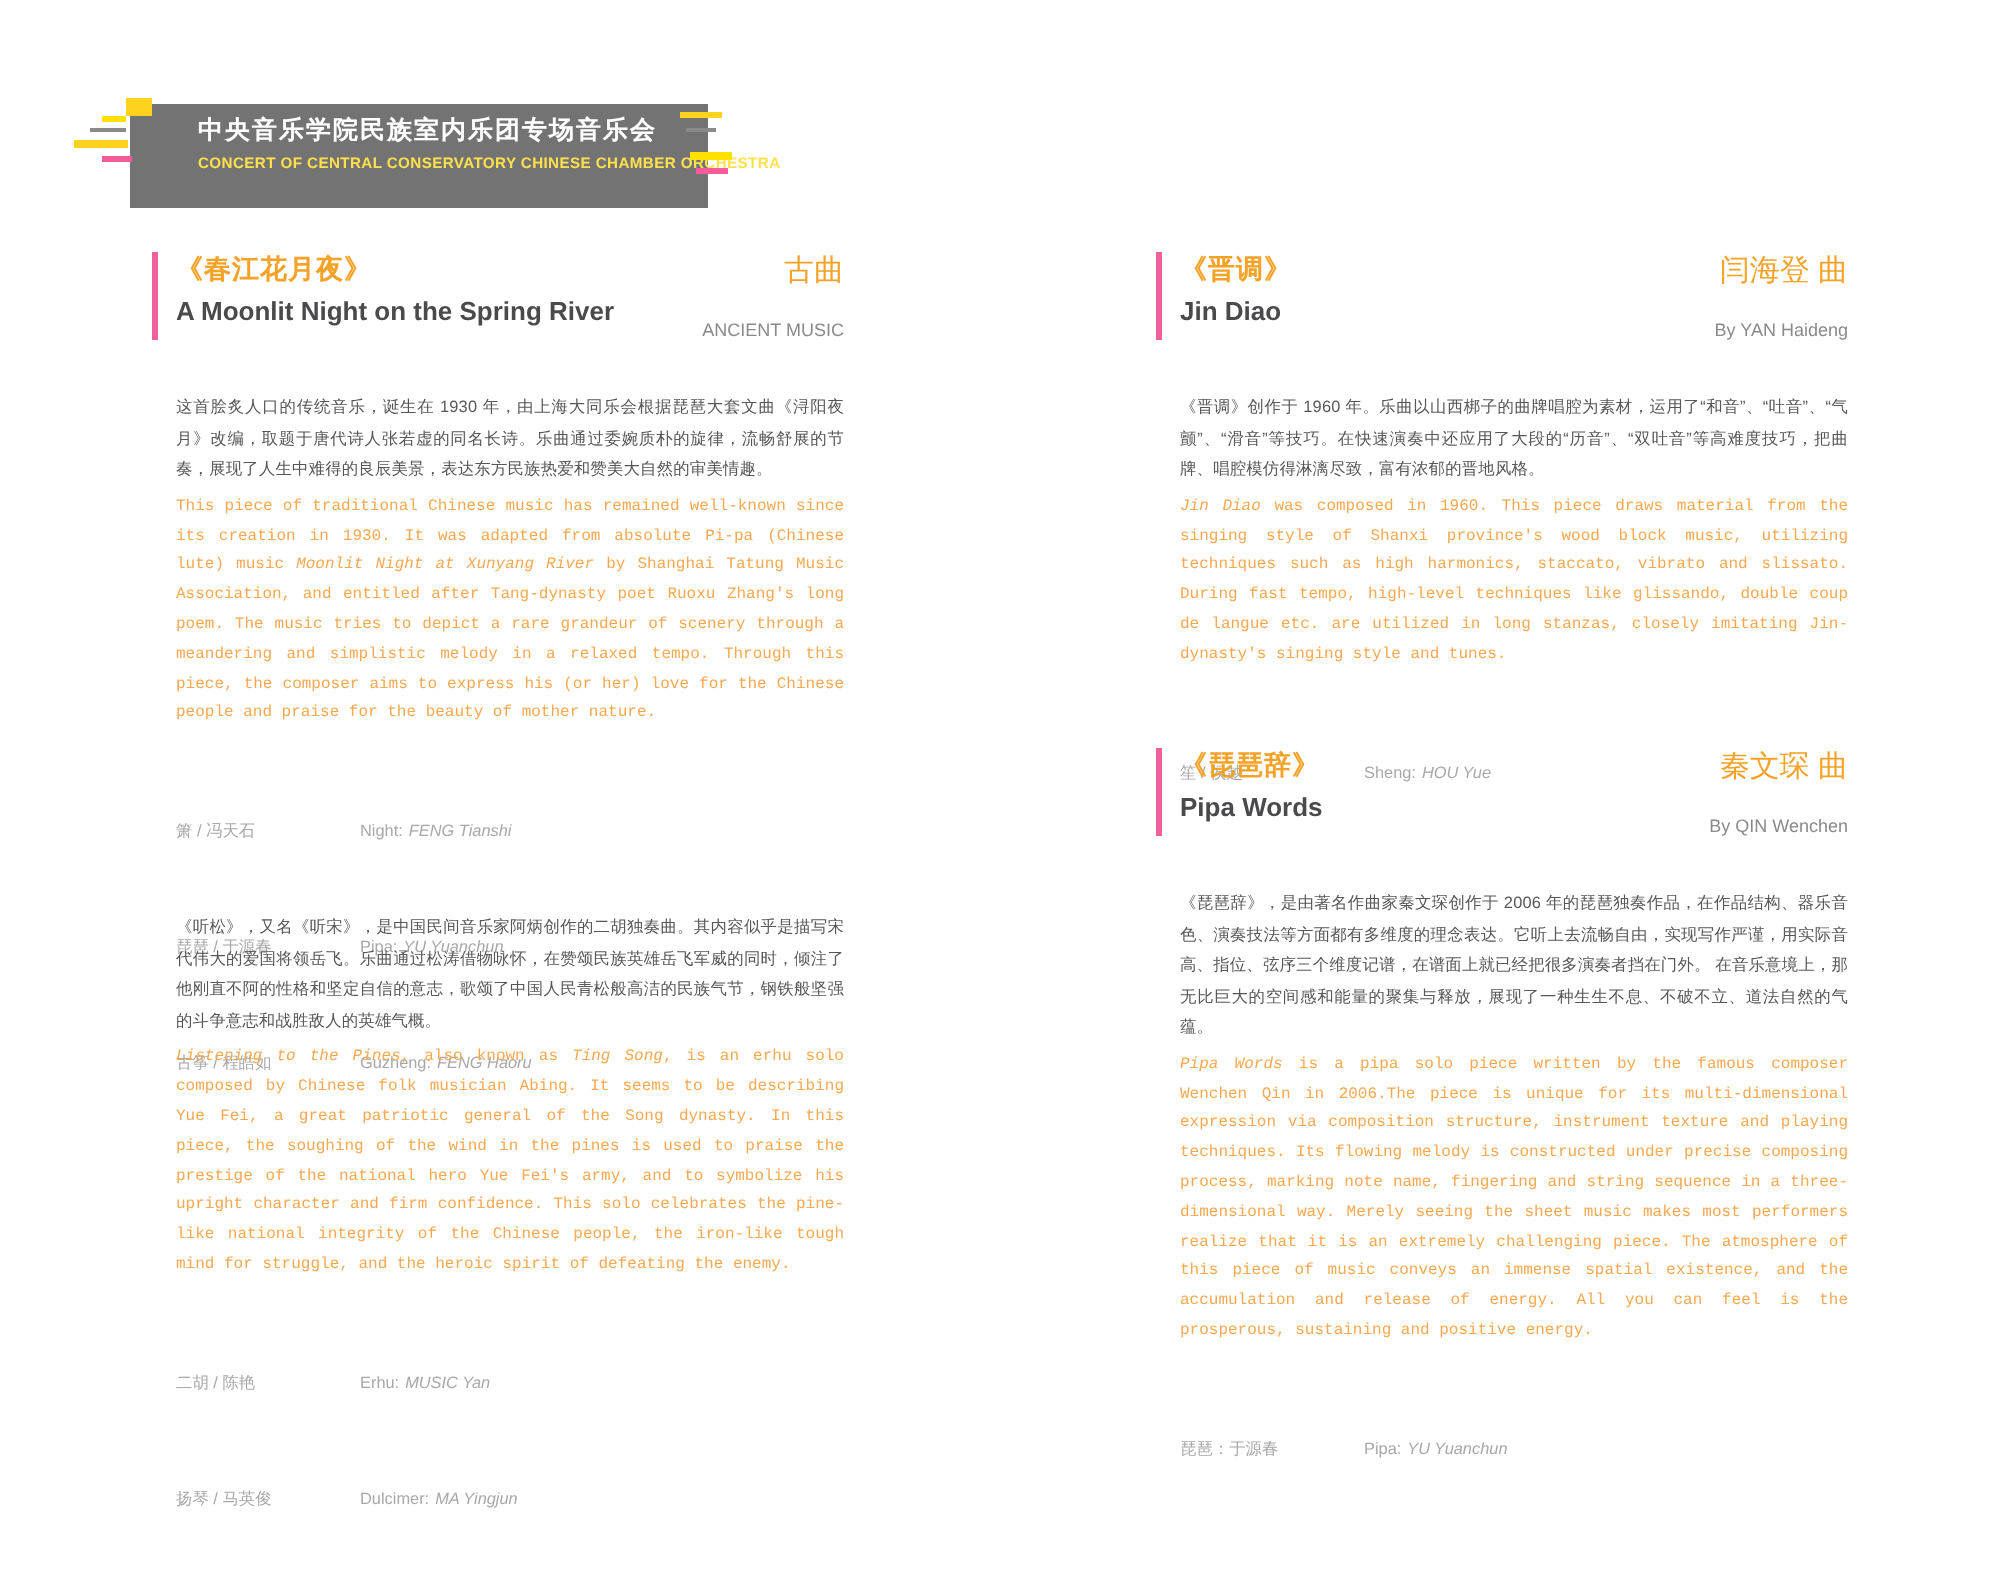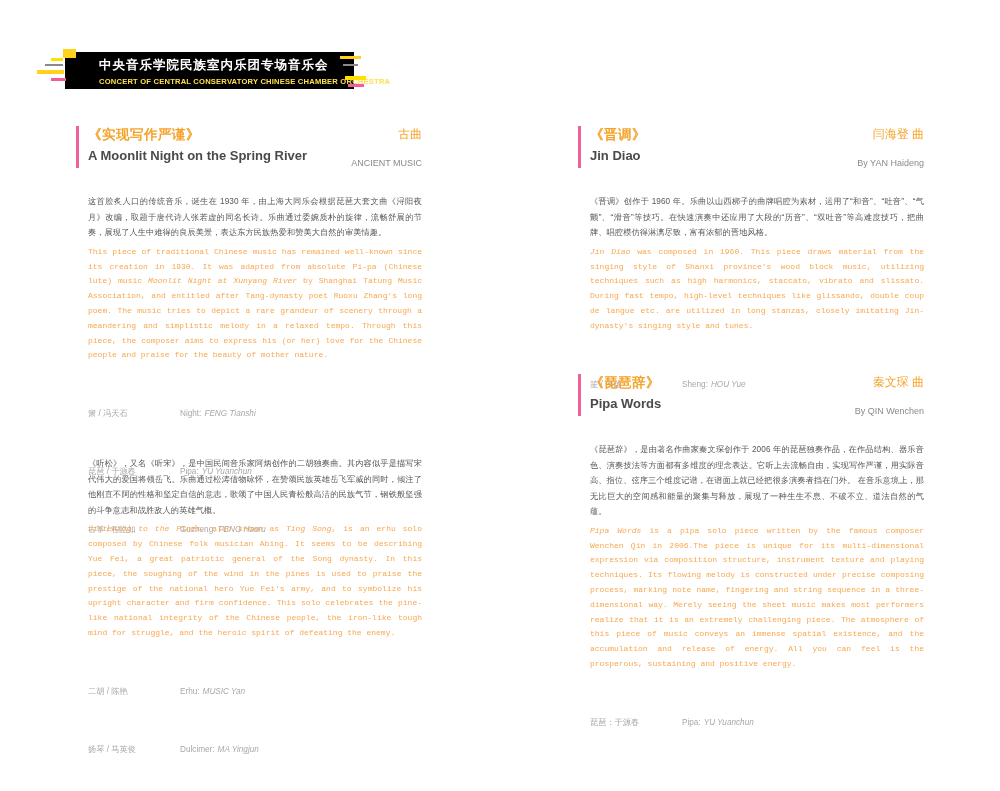--- a/index.html
+++ b/index.html
@@ -3,34 +3,34 @@
 <meta charset="utf-8">
 <style>
   html,body{margin:0;padding:0;}
   body{
     width:1000px;height:791px;position:relative;background:#ffffff;
     font-family:"Liberation Sans","DejaVu Sans",sans-serif;
     -webkit-font-smoothing:antialiased;
   }
   
   .banner{
-    position:absolute;left:65px;top:52px;width:289px;height:37px;
-    background:#000000;box-sizing:border-box;padding:5px 0 0 34px;
+    position:absolute;left:65px;top:52px;width:289px;height:52px;
+    background:#737373;box-sizing:border-box;padding:5px 0 0 34px;
   }
   .banner-zh{color:#ffffff;font-weight:bold;font-size:12.5px;letter-spacing:1px;white-space:nowrap;}
   .banner-en{color:#FFE14D;font-size:7.6px;font-weight:bold;letter-spacing:.2px;margin-top:3px;white-space:nowrap;}
   .decor{position:absolute;}
   
   .piece{position:absolute;width:346px;}
   .sec-head{display:flex;justify-content:space-between;align-items:flex-start;
     border-left:3px solid #F0609B;padding-left:9px;min-height:30px;}
   .title-zh{color:#F5A228;font-size:13.5px;font-weight:bold;letter-spacing:.5px;white-space:nowrap;}
   .title-en{color:#4A4A4C;font-size:13px;font-weight:bold;margin-top:4px;white-space:nowrap;}
   .head-right{text-align:right;flex-shrink:0;}
-  .composer-zh{color:#F5A228;font-size:12px;white-space:nowrap;}
+  .composer-zh{color:#F5A228;font-size:15px;white-space:nowrap;}
   .composer-en{color:#8A8A8C;font-size:9px;margin-top:15px;white-space:nowrap;}
   .desc-zh{margin:26px 0 0 12px;color:#57575A;font-size:8.2px;line-height:1.9;
     text-align:justify;letter-spacing:.1px;}
   .desc-en{margin:4px 0 0 12px;color:#F8A851;font-size:8px;line-height:1.85;text-align:justify;font-family:Liberation Mono, monospace;}
   .performers{margin:13px 0 0 12px;}
   .perf-row{display:flex;font-size:8.2px;color:#A8A8AA;line-height:1.7;margin-top:44px;}
   .perf-zh{width:92px;flex-shrink:0;}
   .pname{font-style:italic;margin-left:3px;}
   p{margin-bottom:0;}
 </style>
@@ -48,21 +48,21 @@
 <div class="decor" style="left:37px;top:70px;width:27px;height:4px;background:#FFD21E;"></div>
 <div class="decor" style="left:51px;top:78px;width:15px;height:3px;background:#F25C9B;"></div>
 <div class="decor" style="left:340px;top:56px;width:21px;height:3px;background:#FFD21E;"></div>
 <div class="decor" style="left:343px;top:64px;width:15px;height:2px;background:#8A8A8A;"></div>
 <div class="decor" style="left:345px;top:76px;width:21px;height:4px;background:#FFE100;"></div>
 <div class="decor" style="left:348px;top:84px;width:16px;height:3px;background:#F25C9B;"></div>
 
 <section class="piece" style="left:76px;top:126px;">
   <div class="sec-head">
     <div>
-      <div class="title-zh">《实现写作严谨》</div>
+      <div class="title-zh">《春江花月夜》</div>
       <div class="title-en">A Moonlit Night on the Spring River</div>
     </div>
     <div class="head-right">
       <div class="composer-zh">古曲</div>
       <div class="composer-en">ANCIENT MUSIC</div>
     </div>
   </div>
   <p class="desc-zh">这首脍炙人口的传统音乐，诞生在 1930 年，由上海大同乐会根据琵琶大套文曲《浔阳夜月》改编，取题于唐代诗人张若虚的同名长诗。乐曲通过委婉质朴的旋律，流畅舒展的节奏，展现了人生中难得的良辰美景，表达东方民族热爱和赞美大自然的审美情趣。</p>
   <p class="desc-en"><span>This piece of traditional Chinese music has remained well-known since its creation in 1930. It was adapted from absolute Pi-pa (Chinese lute) music </span><span style="font-style: italic;">Moonlit Night at Xunyang River</span><span> by Shanghai Tatung Music Association, and entitled after Tang-dynasty poet Ruoxu Zhang's long poem. The music tries to depict a rare grandeur of scenery through a meandering and simplistic melody in a relaxed tempo. Through this piece, the composer aims to express his (or her) love for the Chinese people and praise for the beauty of mother nature.</span></p>
   <div class="performers">

